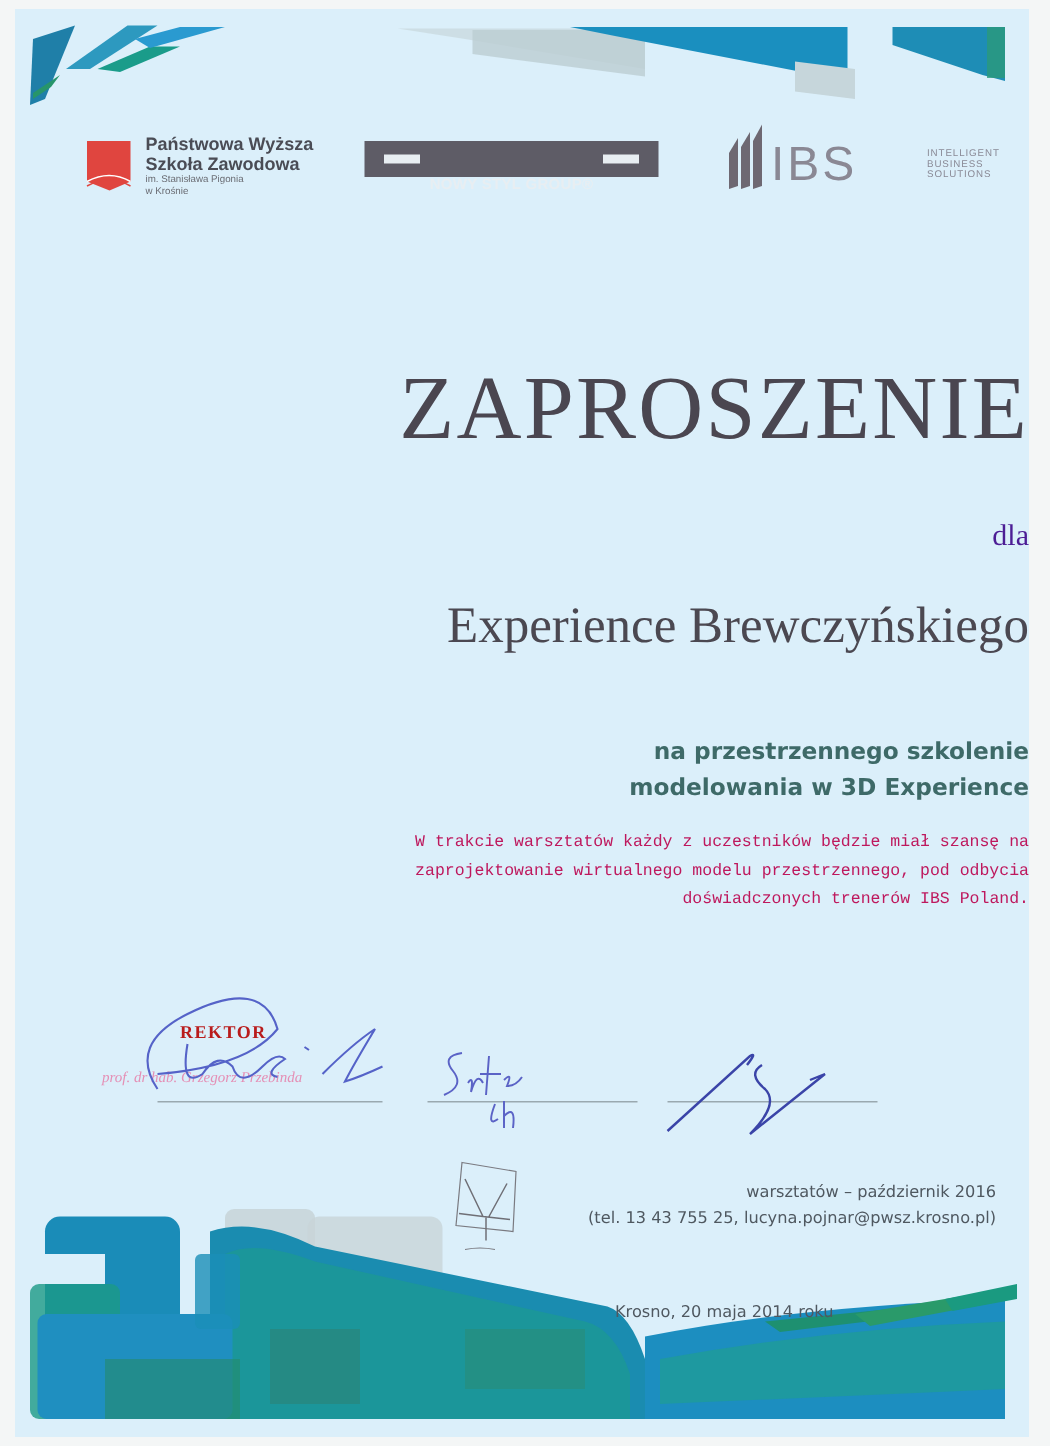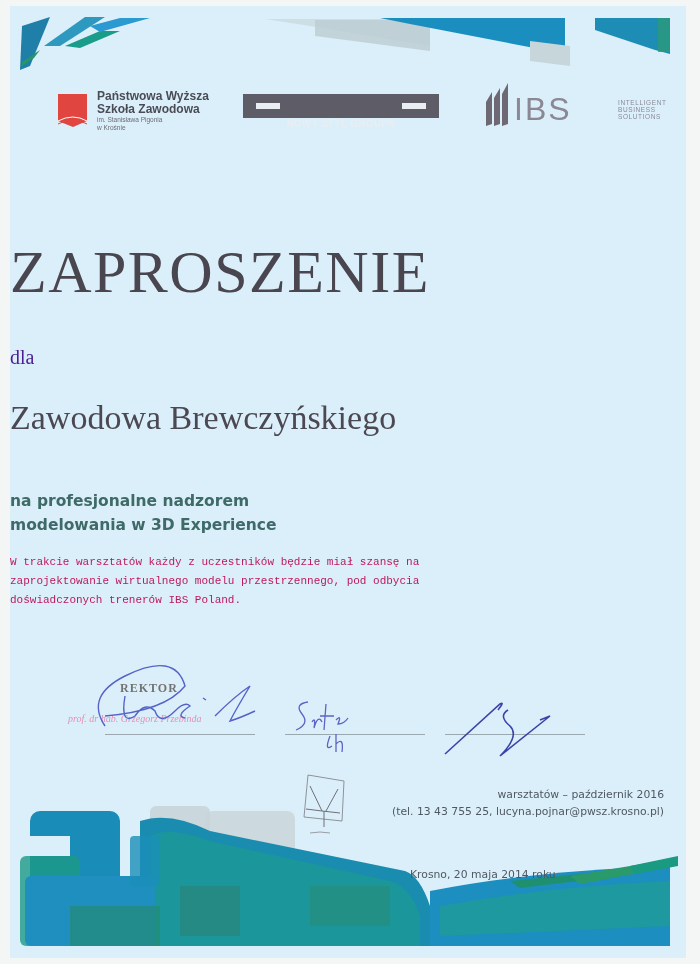--- a/index.html
+++ b/index.html
@@ -17,29 +17,29 @@
     .pwsz-mark { left: 45px; top: 85px; width: 36px; height: 38px; }
     .pwsz-text { left: 74px; top: 84px; color: #4a4c55; margin-left: 13px; }
     .pwsz-l1, .pwsz-l2 { font-weight: bold; font-size: 12px; line-height: 13px; white-space: nowrap; }
     .pwsz-l3, .pwsz-l4 { font-size: 6.5px; line-height: 8px; color: #6a6c73; white-space: nowrap; }
     .nsg { left: 233px; top: 88px; width: 196px; height: 24px; background: #5e5c66; display: flex; align-items: center; justify-content: center; gap: 6px; }
     .nsg .bar { width: 24px; height: 6px; background: #e8eef2; }
     .nsg .label { color: #e8eef2; font-weight: bold; font-size: 10px; letter-spacing: 0.2px; white-space: nowrap; margin-top: 35px; }
     .ibs { left: 474px; top: 74px; width: 180px; height: 50px; }
     .ibs-text { left: 608px; top: 93px; color: #8a8a96; font-size: 6.5px; line-height: 7px; letter-spacing: 0.6px; }
     
-    .center { left: 0; width: 676px; text-align: left; }
+    .center { left: 0; width: 676px; text-align: right; }
     .title { top: 232px; font-family: "Liberation Serif", serif; font-size: 60px; color: #4a4650; letter-spacing: 1.5px; }
     .dla { top: 340px; font-family: "Liberation Serif", serif; font-size: 20px; color: #4c1d95; }
     .name { top: 393px; font-family: "Liberation Serif", serif; font-size: 34px; color: #4b4851; }
     .subtitle { top: 483px; font-family: "DejaVu Sans", sans-serif; font-weight: bold; font-size: 15.5px; line-height: 24px; color: #3e6a68; }
     .desc { top: 547px; font-family: Liberation Mono, monospace; font-size: 11px; line-height: 19px; color: #be185d; }
     
     .sig-line { height: 1px; background: #9aa9b0; top: 728px; }
-    .rektor { left: 110px; top: 675px; color: #737373; font-family: "Liberation Serif", serif; font-weight: bold; font-size: 12px; letter-spacing: 1px; }
+    .rektor { left: 110px; top: 675px; color: #b91c1c; font-family: "Liberation Serif", serif; font-weight: bold; font-size: 12px; letter-spacing: 1px; }
     .rektor-name { left: 58px; top: 707px; color: #e58fb5; font-family: "Liberation Serif", serif; font-style: italic; font-size: 10px; white-space: nowrap; }
     .info { left: 352px; top: 780px; width: 302px; text-align: right; font-family: "DejaVu Sans", sans-serif; font-size: 10.8px; line-height: 17px; color: #4f5860; white-space: nowrap; }
     .place-date { left: 400px; top: 862px; font-family: "DejaVu Sans", sans-serif; font-size: 10.8px; color: #4f5860; white-space: nowrap; }
     svg { display: block; }
   </style>
 </head>
 <body>
 
 <div class="page">
 
@@ -82,23 +82,23 @@
     <text x="30" y="40" font-family="Liberation Sans, sans-serif" font-size="32" fill="#8a8894" letter-spacing="2">IBS</text>
   </svg>
   <div class="abs ibs-text">
     <div>INTELLIGENT</div>
     <div>BUSINESS</div>
     <div>SOLUTIONS</div>
   </div>
 
   <div class="abs center title">ZAPROSZENIE</div>
   <div class="abs center dla">dla</div>
-  <div class="abs center name">Zawodowa Brewczyńskiego</div>
+  <div class="abs center name">Experience Brewczyńskiego</div>
   <div class="abs center subtitle">
-    <div>na profesjonalne nadzorem</div>
+    <div>na przestrzennego szkolenie</div>
     <div>modelowania w 3D Experience</div>
   </div>
   <div class="abs center desc">
     <div>W trakcie warsztatów każdy z uczestników będzie miał szansę na</div>
     <div>zaprojektowanie wirtualnego modelu przestrzennego, pod odbycia</div>
     <div>doświadczonych trenerów IBS Poland.</div>
   </div>
 
   <div class="abs sig-line" style="left:95px;width:150px"></div>
   <div class="abs sig-line" style="left:275px;width:140px"></div>

